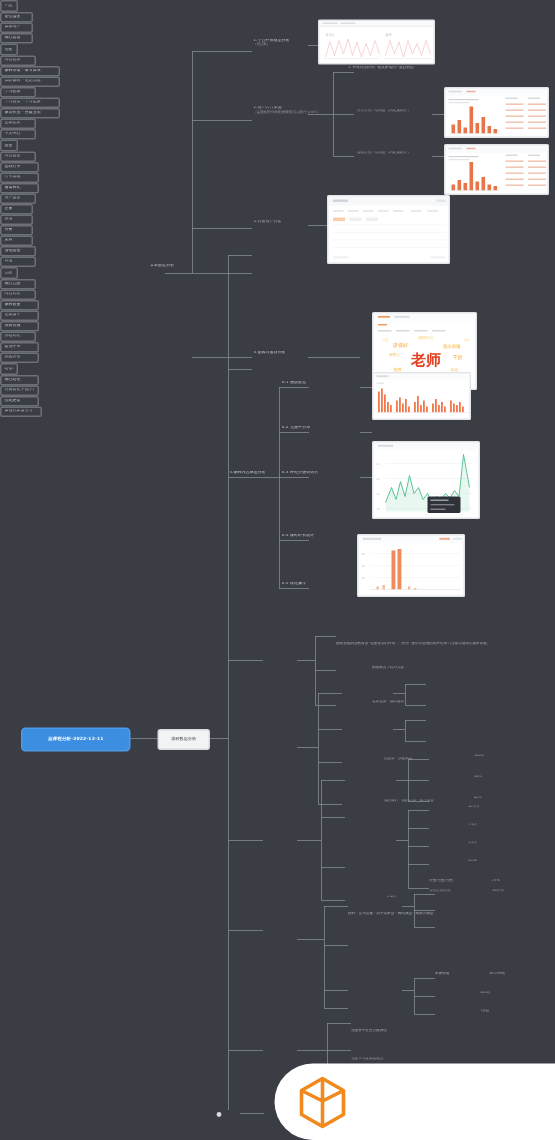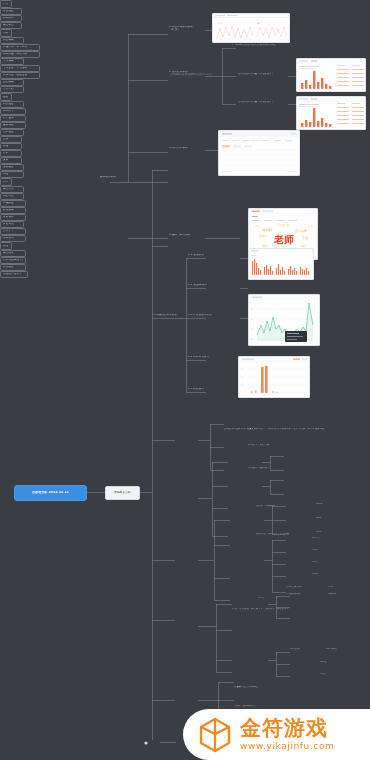--- a/index.html
+++ b/index.html
@@ -687,19 +687,15 @@
 
   <div id="watermark">
     <svg width="40" height="40" viewBox="0 0 40 40">
       <g fill="none" stroke="#f08a1e" stroke-width="2.4" stroke-linejoin="round">
         <path d="M20 4 L34 12 L34 28 L20 36 L6 28 L6 12 Z"></path>
         <path d="M20 4 L20 19 L6 12"></path>
         <path d="M20 19 L34 12"></path>
         <path d="M20 19 L20 36"></path>
       </g>
     </svg>
-    <div id="wm-text">
-      <div id="wm-title">金符游戏</div>
-      <div id="wm-url">www.yikajinfu.com</div>
-    </div>
   </div>
 
 </div>
 
 </body></html>

